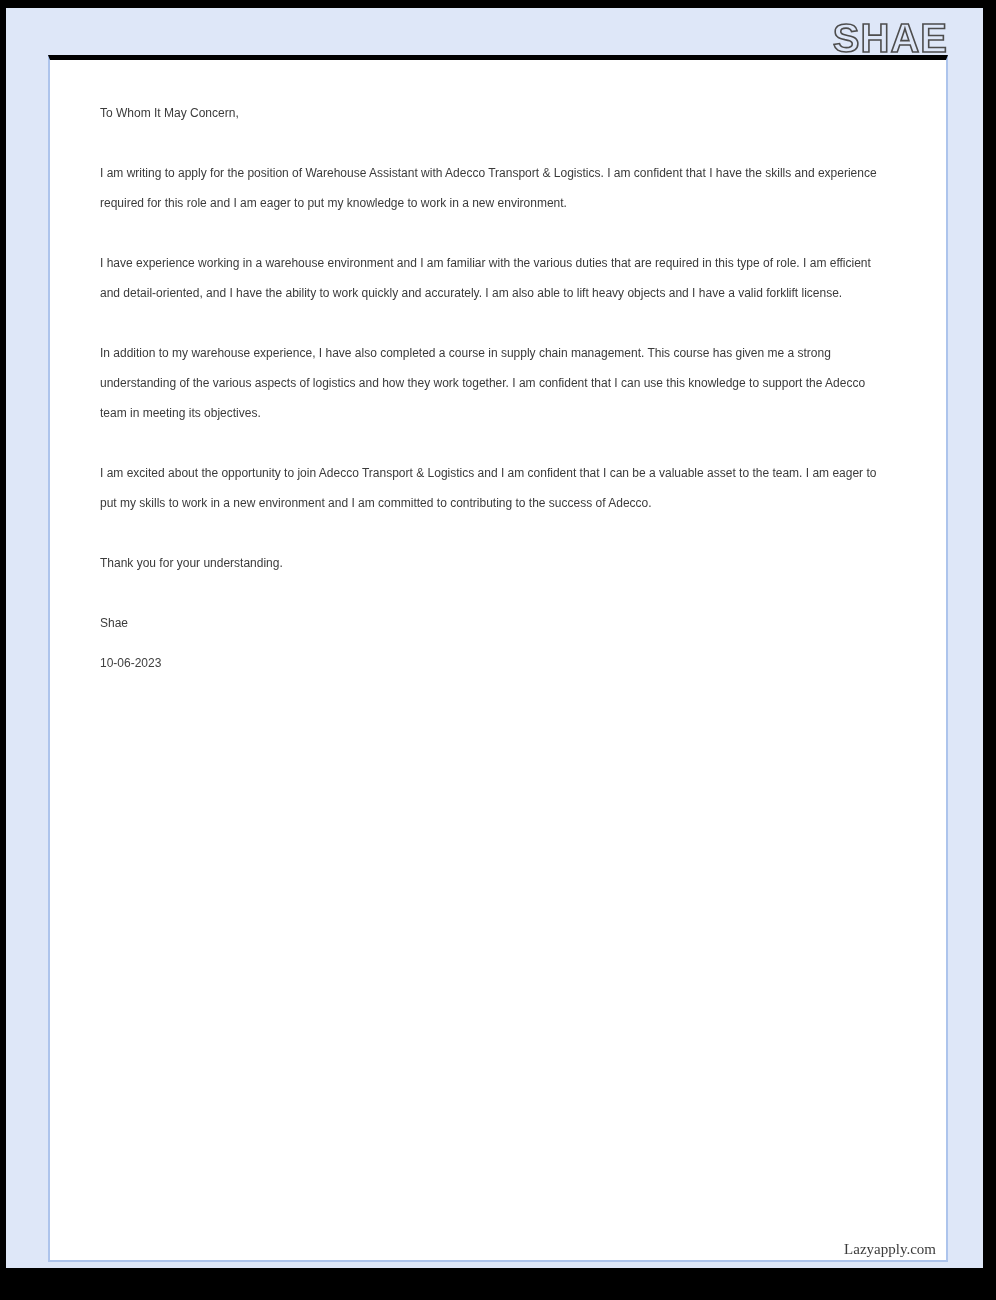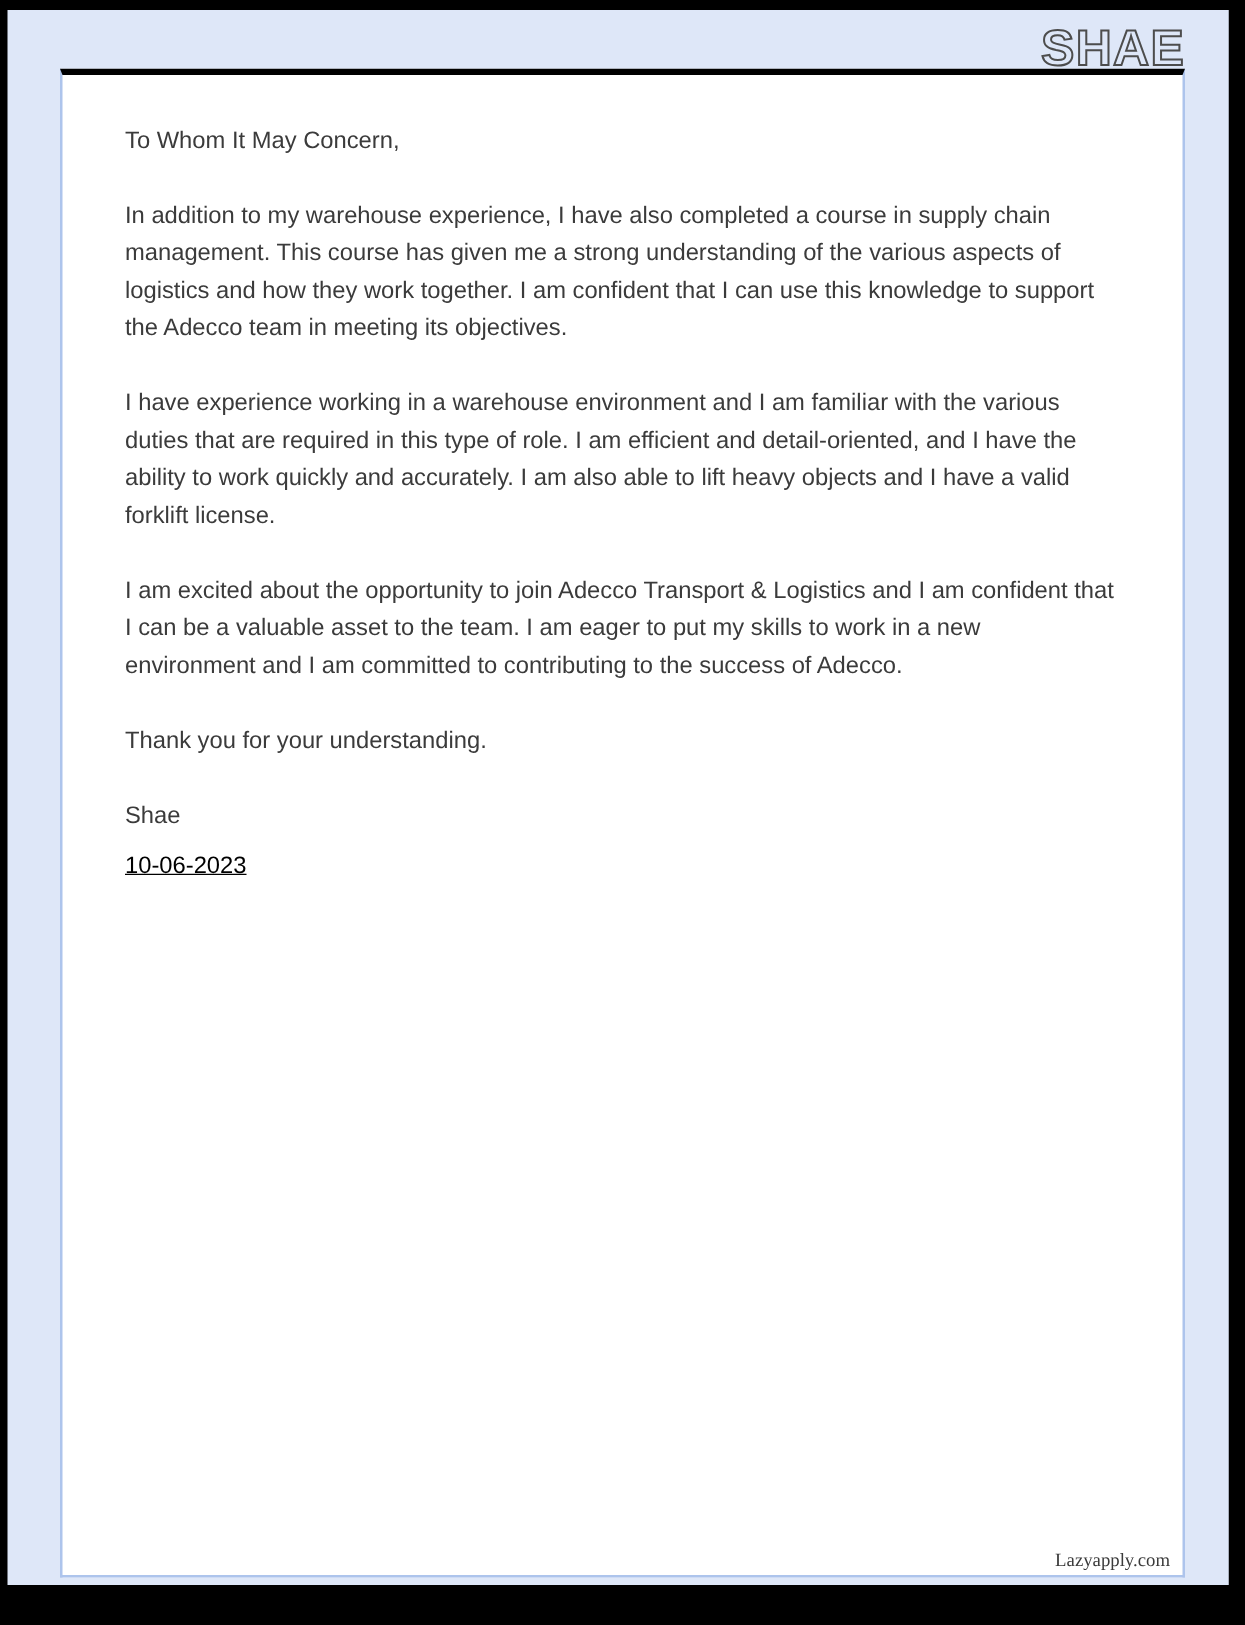--- a/index.html
+++ b/index.html
@@ -35,33 +35,32 @@
     height: 1207px;
     background: #ffffff;
     border-top: 5px solid #000000;
     border-right: 2px solid #adc4ec;
     border-bottom: 2px solid #adc4ec;
     border-left: 2px solid #adc4ec;
     position: relative;
   }
   .letter {
     padding: 38px 54px 0 50px;
-    font-size: 19px;
+    font-size: 12px;
     line-height: 30px;
     color: #3b3b3b;
   }
   .letter p {
     margin: 0 0 30px 0;
   }
   .letter p.signature {
     margin-bottom: 10px;
   }
   .letter p.date {
-    color: #000000;
-    text-decoration: underline;
+    color: #404040;
   }
   .watermark {
     position: absolute;
     bottom: 1px;
     right: 10px;
     font-size: 15px;
     line-height: 19px;
     color: #3b3b3b;
     font-family: Liberation Serif, serif;
   }
@@ -73,22 +72,23 @@
 
   <div class="header">
     <svg class="logo-svg" width="120" height="48">
       <text x="118" y="40" text-anchor="end" font-family="&quot;Liberation Sans&quot;, &quot;DejaVu Sans&quot;, sans-serif" font-size="40" font-weight="bold" letter-spacing="1" fill="none" stroke="#4d4d4d" stroke-width="1.6">SHAE</text>
     </svg>
   </div>
 
   <div class="sheet">
     <div class="letter">
       <p>To Whom It May Concern,</p>
+      <p>I am writing to apply for the position of Warehouse Assistant with Adecco Transport &amp; Logistics. I am confident that I have the skills and experience required for this role and I am eager to put my knowledge to work in a new environment.</p>
+      <p>I have experience working in a warehouse environment and I am familiar with the various duties that are required in this type of role. I am efficient and detail-oriented, and I have the ability to work quickly and accurately. I am also able to lift heavy objects and I have a valid forklift license.</p>
       <p>In addition to my warehouse experience, I have also completed a course in supply chain management. This course has given me a strong understanding of the various aspects of logistics and how they work together. I am confident that I can use this knowledge to support the Adecco team in meeting its objectives.</p>
-      <p>I have experience working in a warehouse environment and I am familiar with the various duties that are required in this type of role. I am efficient and detail-oriented, and I have the ability to work quickly and accurately. I am also able to lift heavy objects and I have a valid forklift license.</p>
       <p>I am excited about the opportunity to join Adecco Transport &amp; Logistics and I am confident that I can be a valuable asset to the team. I am eager to put my skills to work in a new environment and I am committed to contributing to the success of Adecco.</p>
       <p>Thank you for your understanding.</p>
       <p class="signature">Shae</p>
       <p class="date">10-06-2023</p>
     </div>
     <div class="watermark">Lazyapply.com</div>
   </div>
 
 </div>
 

